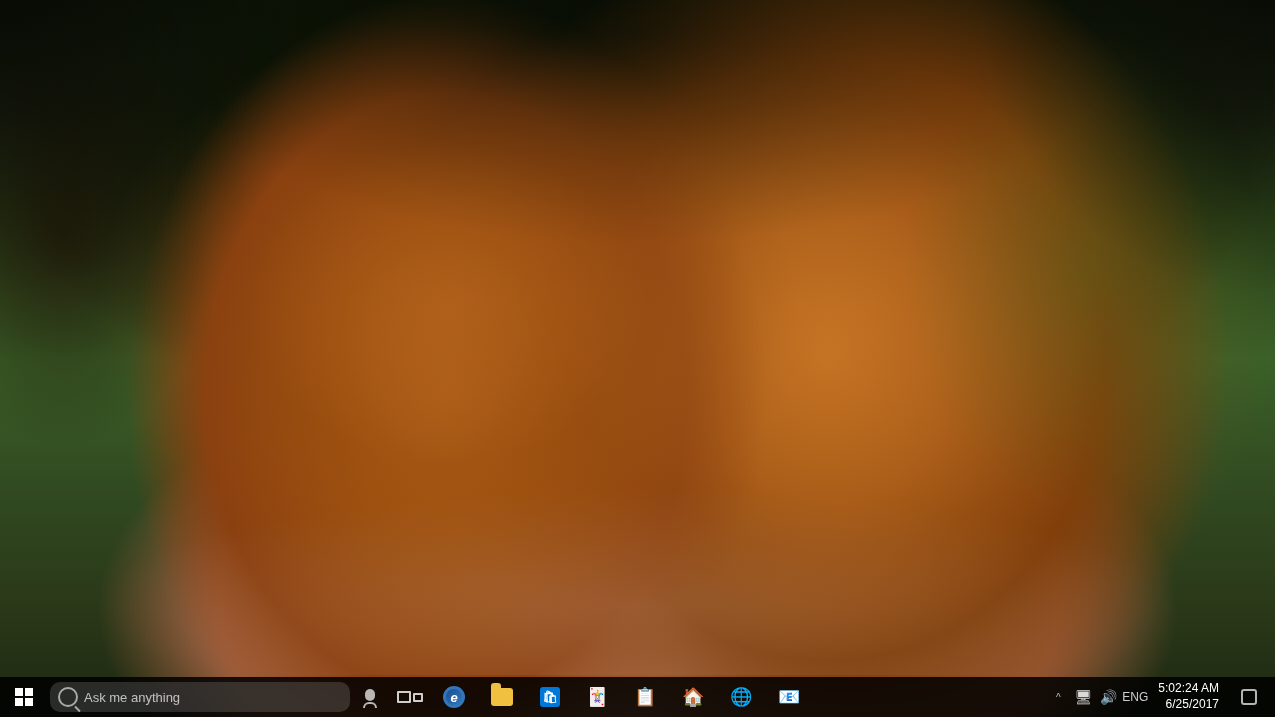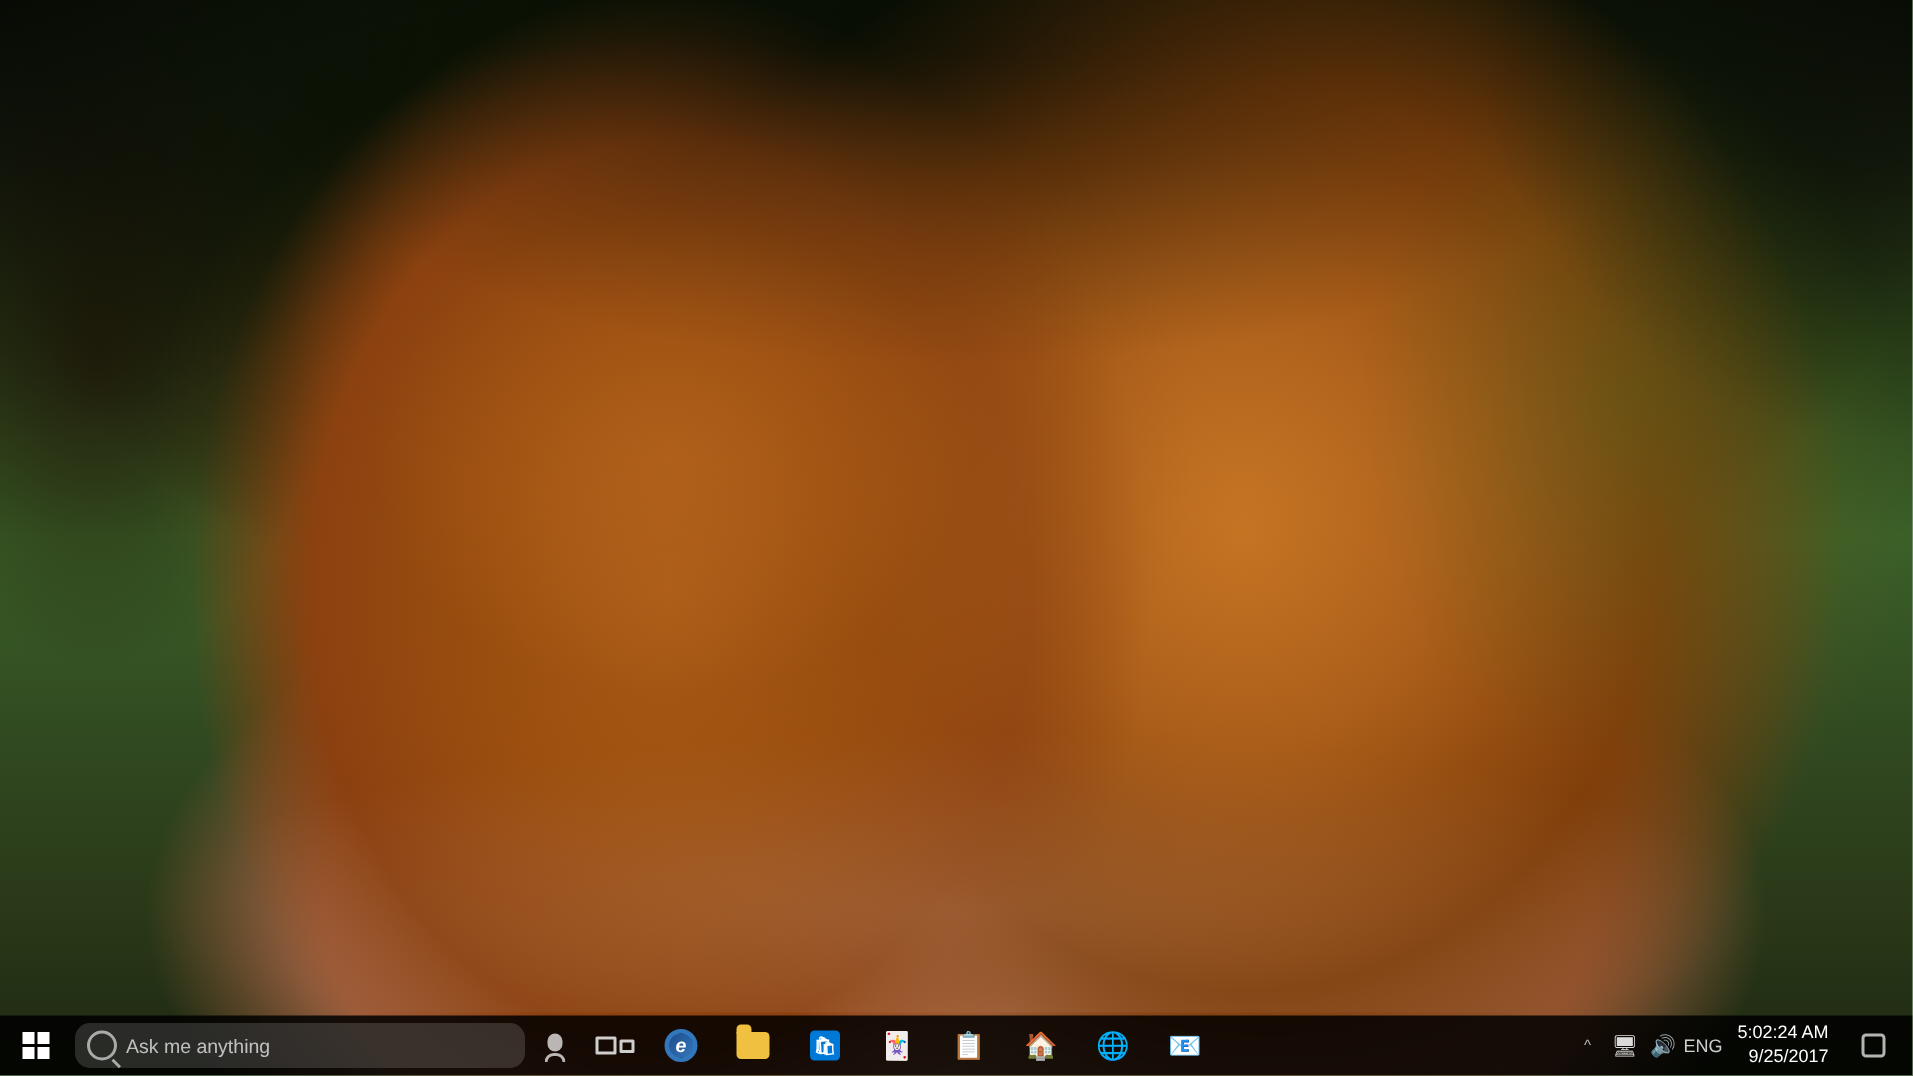--- a/index.html
+++ b/index.html
@@ -445,21 +445,21 @@
       <div class="systray-icon">
         <span>🔊</span>
       </div>
 
       <div class="systray-icon">
         <span style="font-size:12px; color:rgba(255,255,255,0.8);text-align:right;">ENG</span>
       </div>
 
       <div id="clock">
         <span id="clock-time">5:02:24 AM</span>
-        <span id="clock-date">9/25/2017</span>
+        <span id="clock-date">6/25/2017</span>
       </div>
 
       <div id="notification-button">
         <div class="notif-icon"></div>
       </div>
 
     </div>
   </div>
 </div>
 

